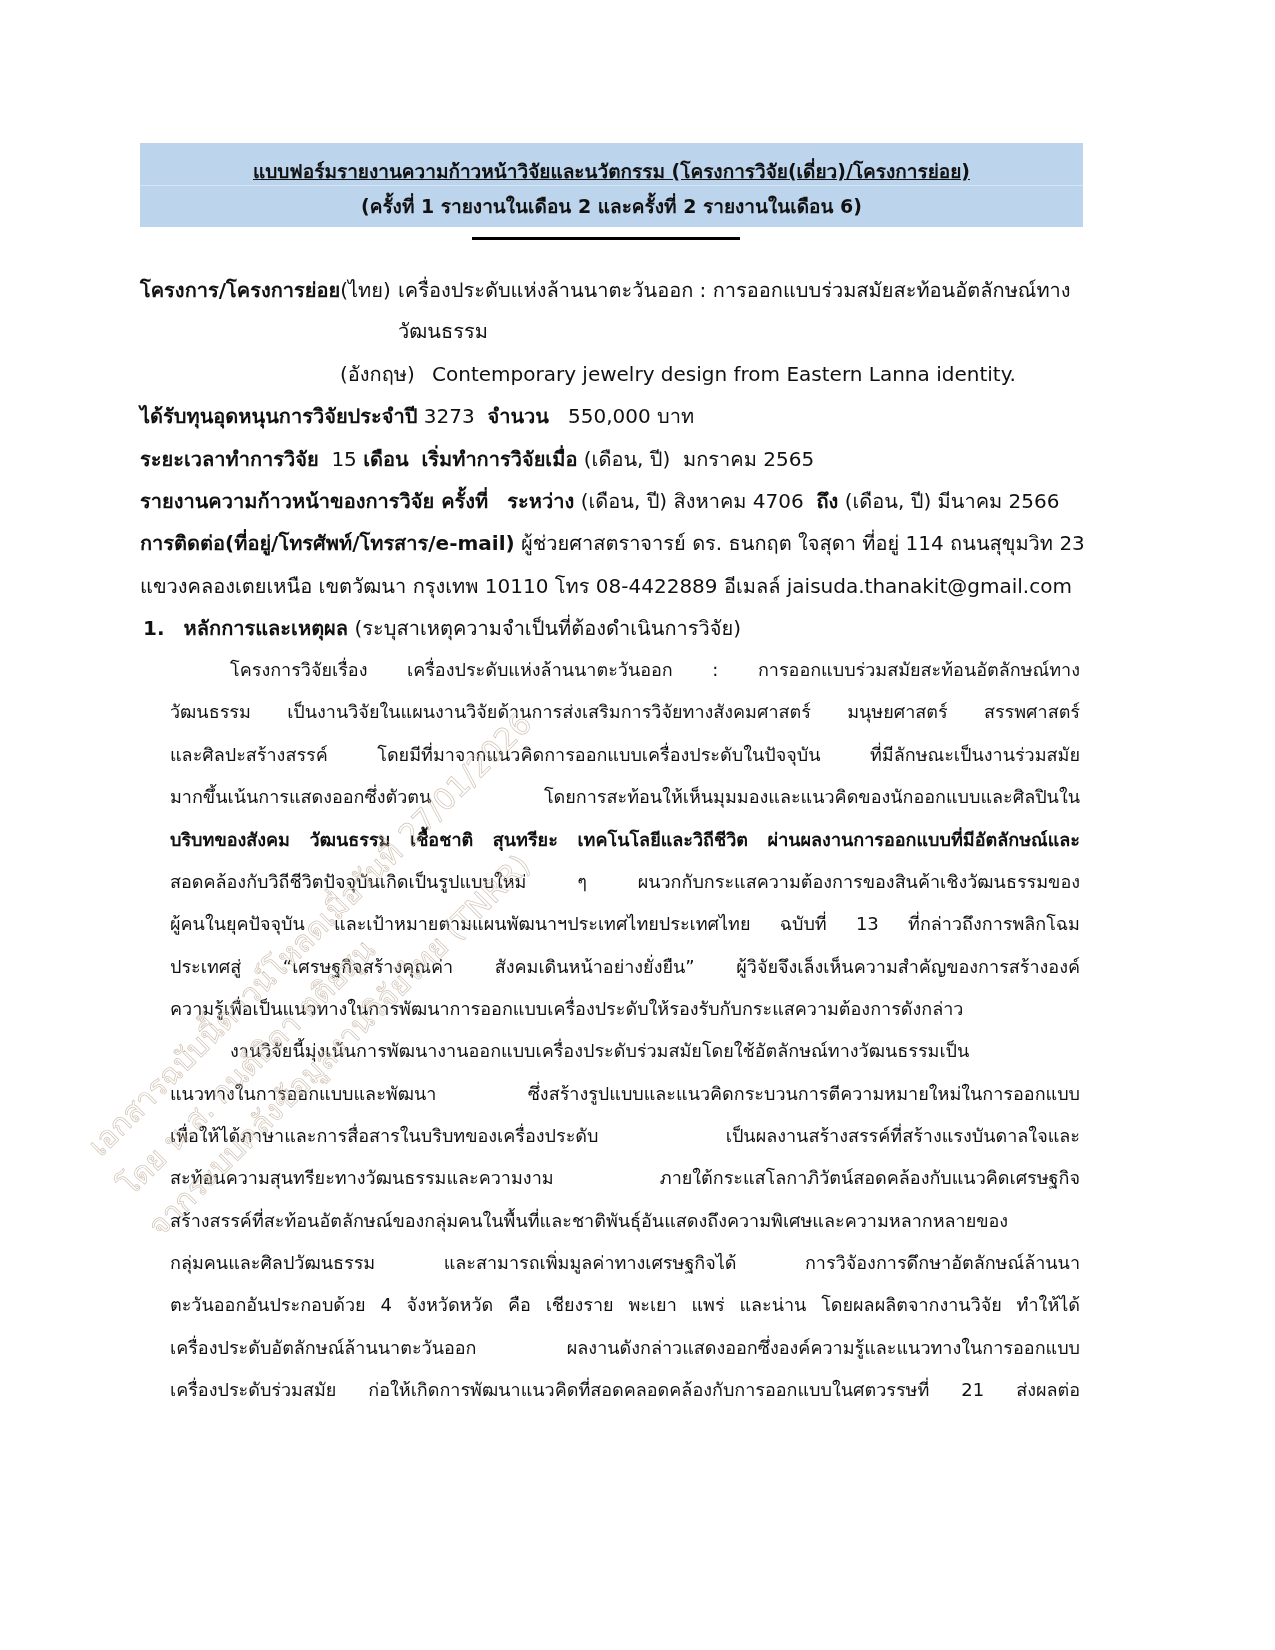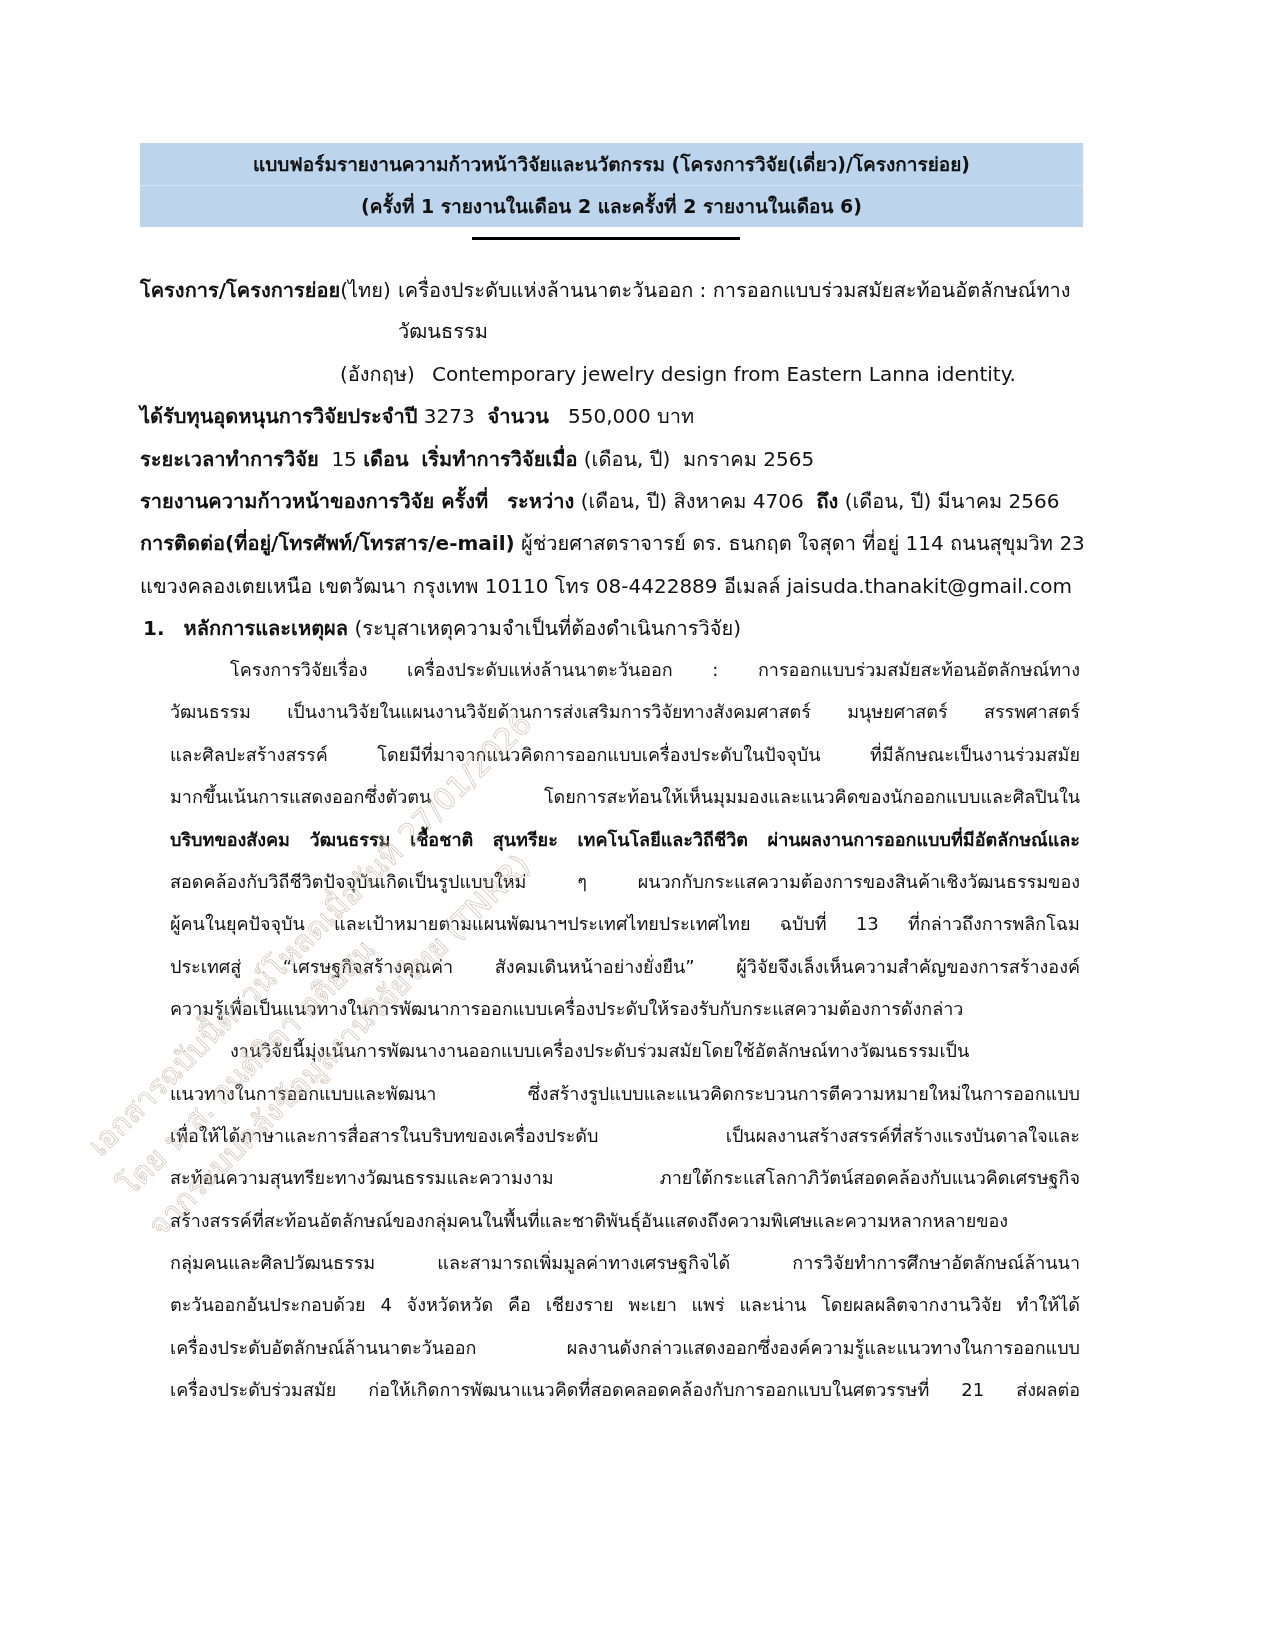--- a/index.html
+++ b/index.html
@@ -38,21 +38,21 @@
     }
     .header-title {
       position: absolute;
       left: 0; right: 0;
       text-align: center;
       font-weight: bold;
       font-size: 19px;
       line-height: 40px;
       white-space: nowrap;
     }
-    .header-title.l1 { top: 1px; }
+    .header-title.l1 { top: 8px; text-decoration: underline; }
     .header-title.l2 { top: 43px; }
     .title-rule {
       position: absolute;
       left: 472px;
       top: 237px;
       width: 268px;
       height: 3px;
       background: #000000;
     }
 
@@ -158,21 +158,21 @@
   <div class="para-line" style="top:868px;">สอดคล้องกับวิถีชีวิตปัจจุบันเกิดเป็นรูปแบบใหม่ ๆ  ผนวกกับกระแสความต้องการของสินค้าเชิงวัฒนธรรมของ</div>
   <div class="para-line" style="top:910px;">ผู้คนในยุคปัจจุบัน และเป้าหมายตามแผนพัฒนาฯประเทศไทยประเทศไทย ฉบับที่ 13 ที่กล่าวถึงการพลิกโฉม</div>
   <div class="para-line" style="top:953px;">ประเทศสู่ “เศรษฐกิจสร้างคุณค่า สังคมเดินหน้าอย่างยั่งยืน”  ผู้วิจัยจึงเล็งเห็นความสำคัญของการสร้างองค์</div>
   <div class="para-line last" style="top:995px;">ความรู้เพื่อเป็นแนวทางในการพัฒนาการออกแบบเครื่องประดับให้รองรับกับกระแสความต้องการดังกล่าว</div>
 
   <div class="para-line indent" style="top:1037px;">งานวิจัยนี้มุ่งเน้นการพัฒนางานออกแบบเครื่องประดับร่วมสมัยโดยใช้อัตลักษณ์ทางวัฒนธรรมเป็น</div>
   <div class="para-line" style="top:1080px;">แนวทางในการออกแบบและพัฒนา ซึ่งสร้างรูปแบบและแนวคิดกระบวนการตีความหมายใหม่ในการออกแบบ</div>
   <div class="para-line" style="top:1122px;">เพื่อให้ได้ภาษาและการสื่อสารในบริบทของเครื่องประดับ เป็นผลงานสร้างสรรค์ที่สร้างแรงบันดาลใจและ</div>
   <div class="para-line" style="top:1164px;">สะท้อนความสุนทรียะทางวัฒนธรรมและความงาม ภายใต้กระแสโลกาภิวัตน์สอดคล้องกับแนวคิดเศรษฐกิจ</div>
   <div class="para-line" style="top:1207px;">สร้างสรรค์ที่สะท้อนอัตลักษณ์ของกลุ่มคนในพื้นที่และชาติพันธุ์อันแสดงถึงความพิเศษและความหลากหลายของ</div>
-  <div class="para-line" style="top:1249px;">กลุ่มคนและศิลปวัฒนธรรม และสามารถเพิ่มมูลค่าทางเศรษฐกิจได้ การวิจัยทำการศึกษาอัตลักษณ์ล้านนา</div>
+  <div class="para-line" style="top:1249px;">กลุ่มคนและศิลปวัฒนธรรม และสามารถเพิ่มมูลค่าทางเศรษฐกิจได้ การวิจัองการดึกษาอัตลักษณ์ล้านนา</div>
   <div class="para-line" style="top:1291px;">ตะวันออกอันประกอบด้วย 4 จังหวัดหวัด คือ เชียงราย พะเยา แพร่ และน่าน โดยผลผลิตจากงานวิจัย ทำให้ได้</div>
   <div class="para-line" style="top:1334px;">เครื่องประดับอัตลักษณ์ล้านนาตะวันออก ผลงานดังกล่าวแสดงออกซึ่งองค์ความรู้และแนวทางในการออกแบบ</div>
   <div class="para-line" style="top:1376px;">เครื่องประดับร่วมสมัย ก่อให้เกิดการพัฒนาแนวคิดที่สอดคลอดคล้องกับการออกแบบในศตวรรษที่ 21 ส่งผลต่อ</div>
 
   <div class="watermark" style="left:110px; top:1120px;">เอกสารฉบับนี้ดาวน์โหลดเมื่อวันที่ 27/01/2026</div>
   <div class="watermark" style="left:140px; top:1160px;">โดย น.ส. กนต์ธิดา ตติยสุน</div>
   <div class="watermark" style="left:170px; top:1200px;">จากระบบคลังข้อมูลงานวิจัยไทย (TNRR)</div>
 
 </div>
 

